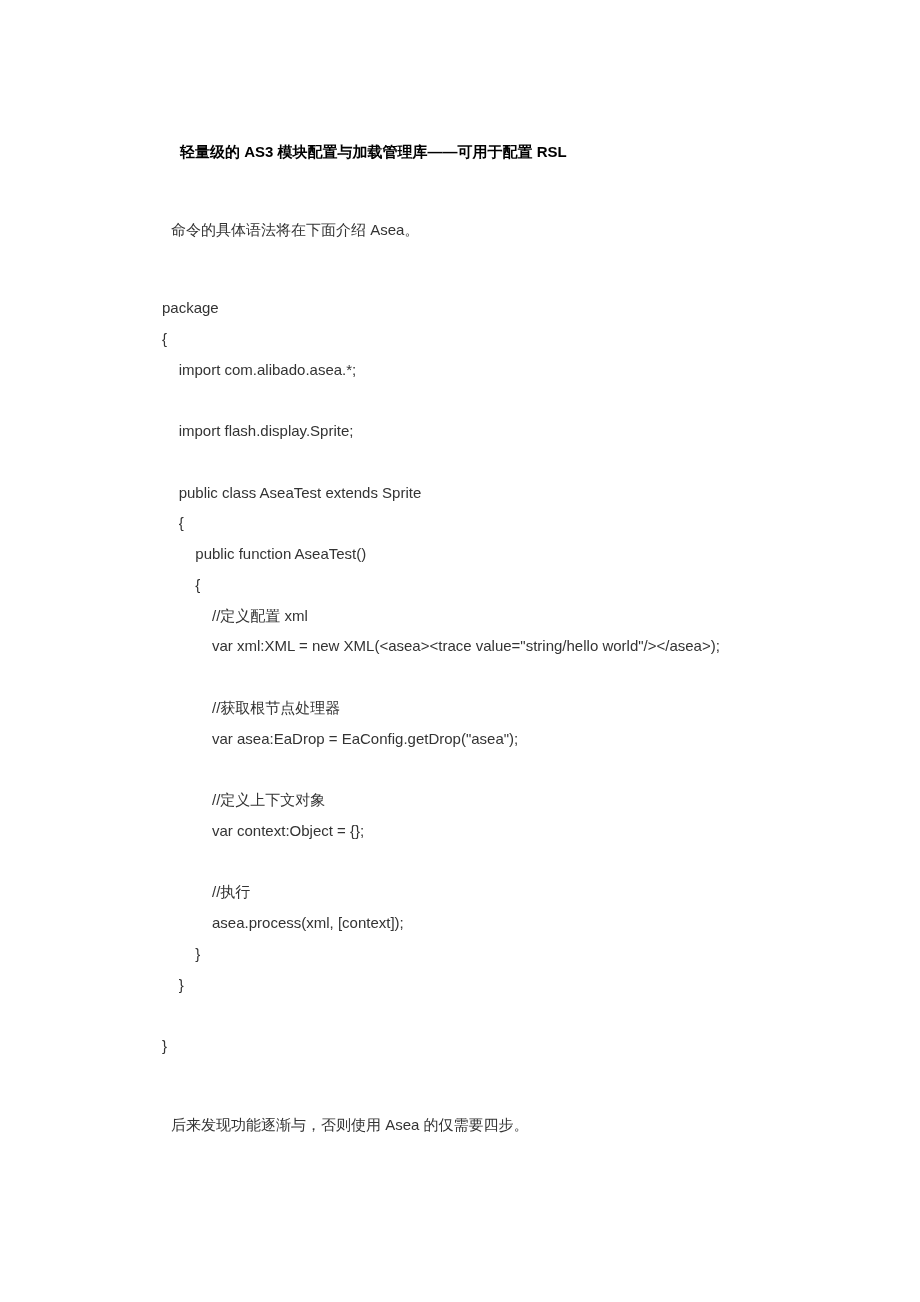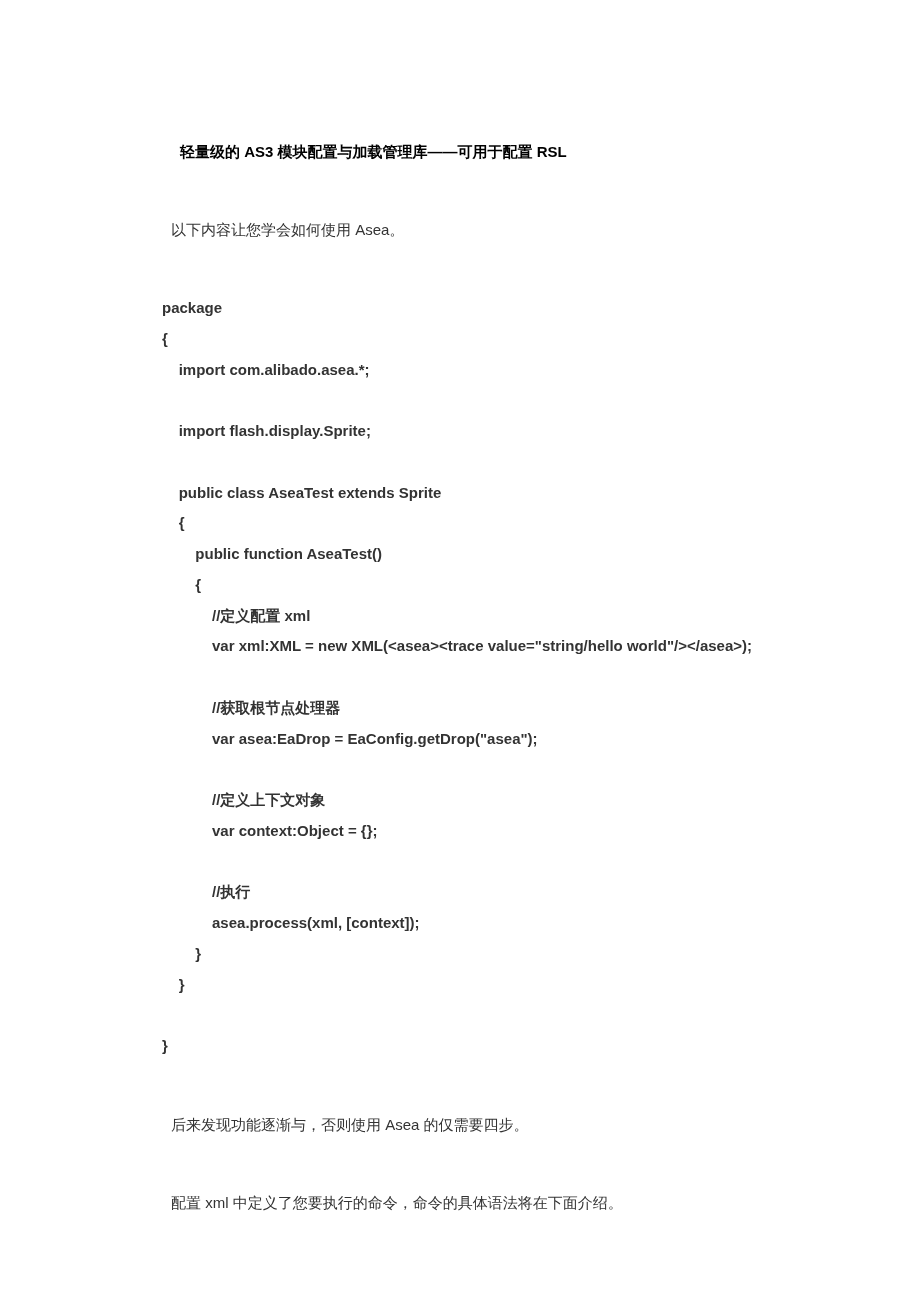--- a/index.html
+++ b/index.html
@@ -21,36 +21,35 @@
       color: #000;
     }
     .para {
       margin-bottom: 0;
     }
     .code-block {
       font-family: "Microsoft YaHei", "Segoe UI", Tahoma, Arial, sans-serif;
       white-space: pre-wrap;
       line-height: 2.05;
       margin: 0;
-      font-weight: bold;
     }
     .spacer {
       height: 30px;
     }
     .spacer-small {
       height: 30px;
     }
   </style>
 </head>
 <body>
 
 <div>
   <p class="para"><span class="title">轻量级的 AS3 模块配置与加载管理库——可用于配置 RSL</span></p>
   <div class="spacer-small"></div>
-  <p class="para">以下内容让您学会如何使用 Asea。</p>
+  <p class="para">命令的具体语法将在下面介绍 Asea。</p>
   <div class="spacer-small"></div>
   <pre class="code-block">package
 {
     import com.alibado.asea.*;
 
     import flash.display.Sprite;
 
     public class AseaTest extends Sprite
     {
         public function AseaTest()
@@ -66,14 +65,13 @@
 
             //执行
             asea.process(xml, [context]);
         }
     }
 
 }</pre>
   <div class="spacer"></div>
   <p class="para">后来发现功能逐渐与，否则使用 Asea 的仅需要四步。</p>
   <div class="spacer-small"></div>
-  <p class="para">配置 xml 中定义了您要执行的命令，命令的具体语法将在下面介绍。</p>
 </div>
 
 </body></html>

